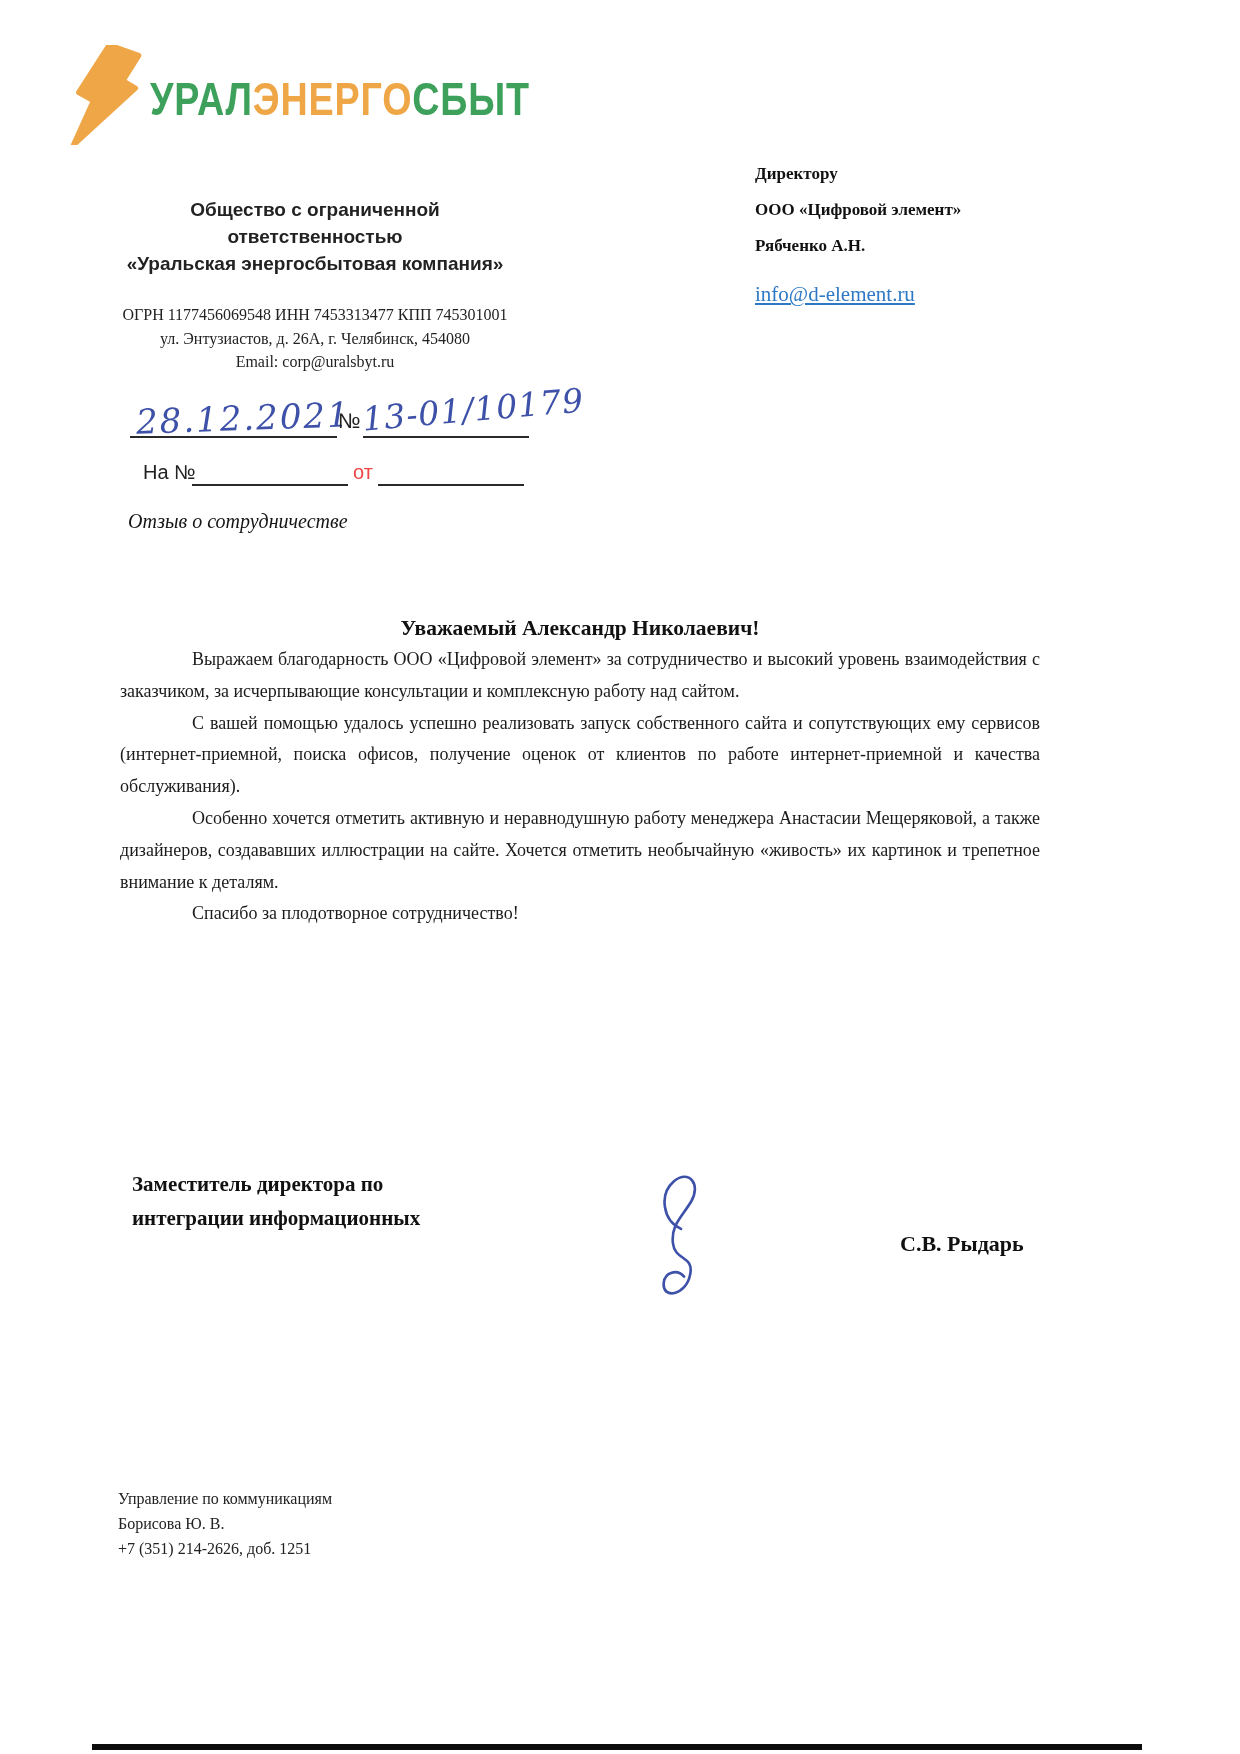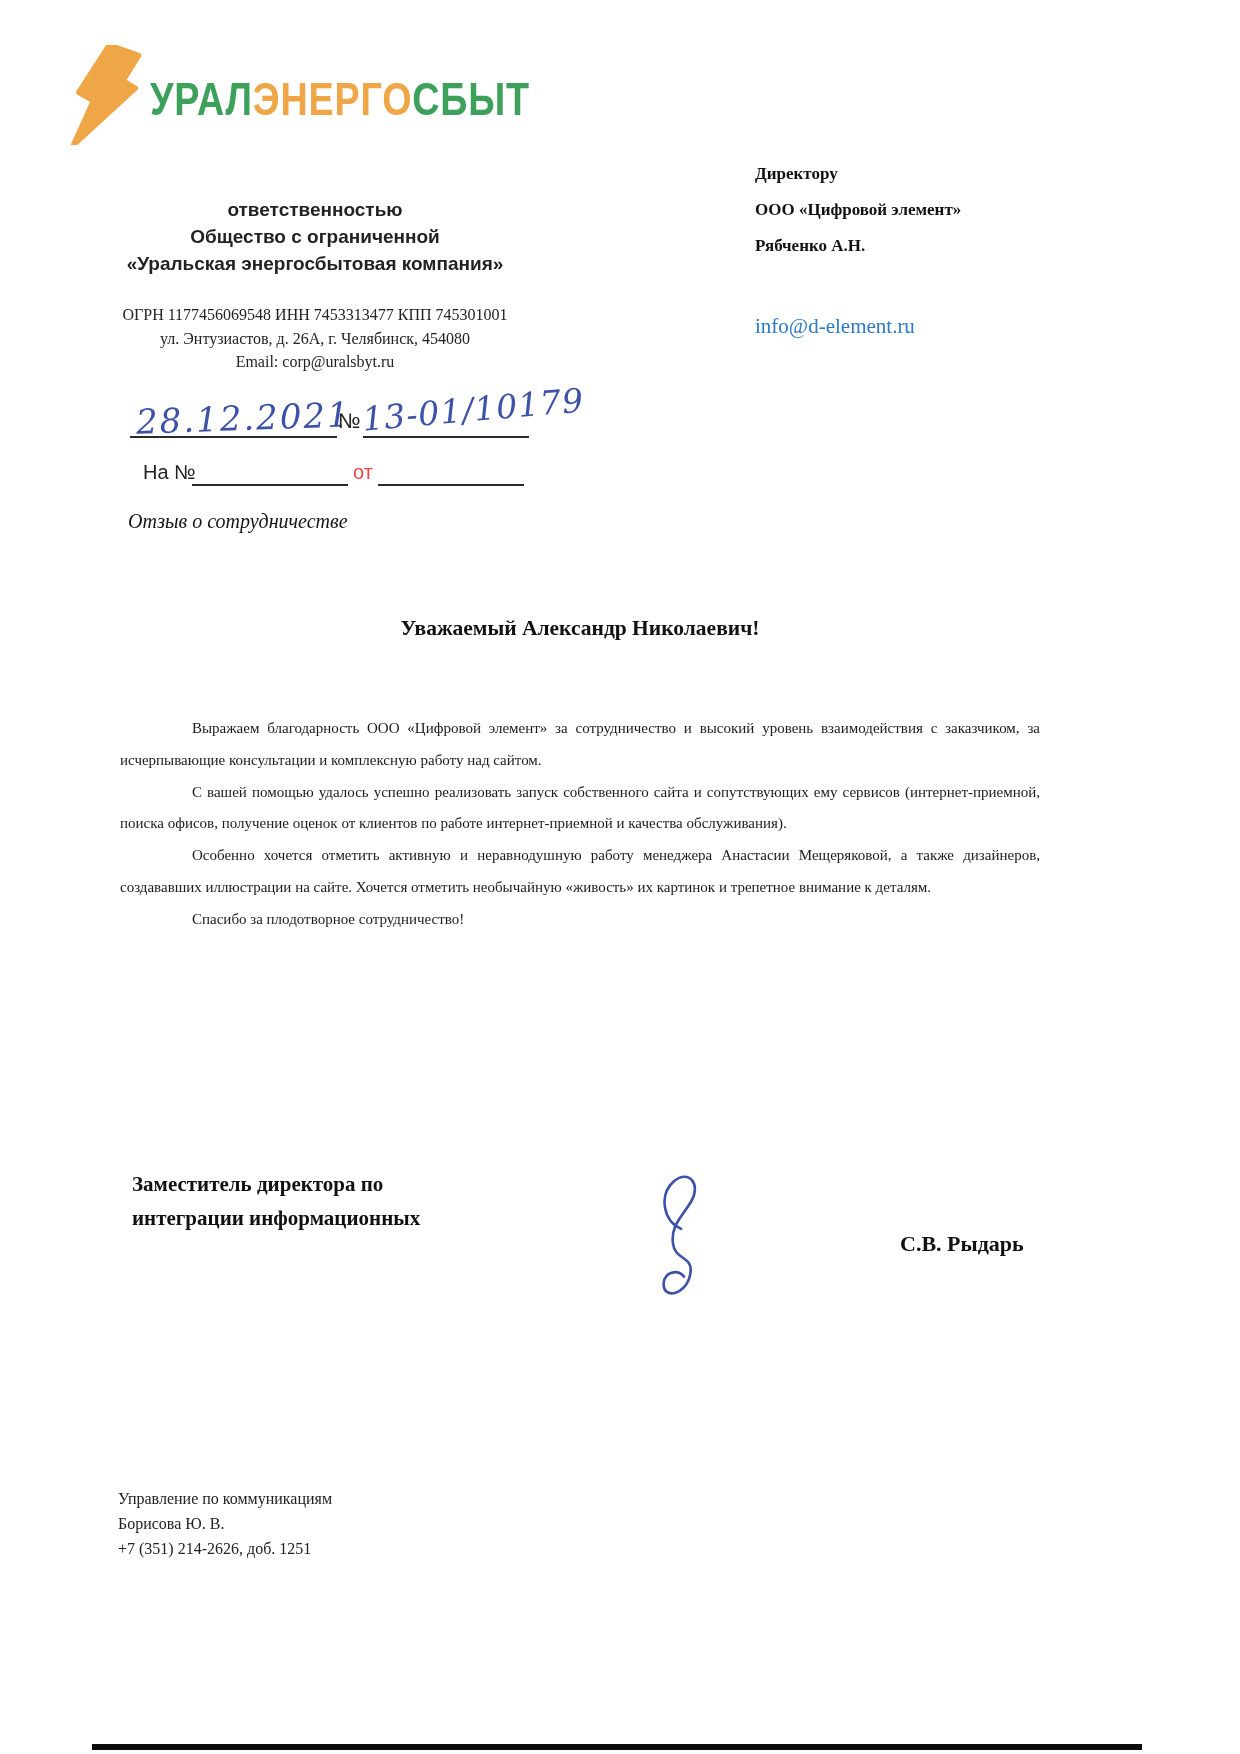--- a/index.html
+++ b/index.html
@@ -48,29 +48,29 @@
   #ref-line{left:143px;top:461px;font-family:"Liberation Sans", sans-serif;font-size:20px;color:#222;}
   #ref-ot{left:353px;top:461px;font-family:"Liberation Sans", sans-serif;font-size:20px;color:#ef4444;}
   #ref-underline1{left:192px;top:484px;width:156px;}
   #ref-underline2{left:378px;top:484px;width:146px;}
   
   #recipient{
     left:755px;top:156px;width:330px;
     font-weight:bold;font-size:17px;line-height:36px;color:#111;
   }
   #recipient-email{
-    left:755px;top:314px;
-    font-size:21px;color:#2d79c5;cursor:pointer;
+    left:755px;top:282px;
+    font-size:21px;color:#2d79c5;text-decoration:underline;cursor:pointer;
   }
   
   #subject{left:128px;top:510px;font-weight:normal;font-style:italic;font-size:20px;color:#151515;}
   #salutation{left:120px;top:616px;width:920px;text-align:center;font-weight:bold;font-size:21.5px;color:#111;}
   #body-text{
-    left:120px;top:713px;width:920px;
-    font-size:15px;line-height:31.8px;text-align:justify;color:#1b1b1b;
+    left:120px;top:644px;width:920px;
+    font-size:18px;line-height:31.8px;text-align:justify;color:#1b1b1b;
   }
   #body-text p{margin:0;text-indent:72px;}
   
   #sig-title{left:132px;top:1168px;width:330px;font-weight:bold;font-size:21px;line-height:33.5px;color:#111;}
   #sig-scribble{left:648px;top:1168px;width:62px;height:142px;}
   #sig-name{left:900px;top:1231px;font-weight:bold;font-size:22px;color:#111;white-space:nowrap;}
   
   #footer-block{left:118px;top:1486px;font-size:16px;line-height:25px;color:#222;}
   
   #scan-edge{left:92px;top:1744px;width:1050px;height:6px;background:#0c0c0c;}
@@ -81,22 +81,22 @@
 <div id="page">
 
   <svg id="logo-bolt" class="abs" viewBox="0 0 64 95" xmlns="http://www.w3.org/2000/svg">
     <polygon points="36,0 64,10 49,34 61,41 2,95 21,53 7,45" fill="#efa647" stroke="#efa647" stroke-width="5" stroke-linejoin="round"></polygon>
   </svg>
   <div id="logo-word" class="abs">
     <span style="color:#3da15b">УРАЛ</span><span style="color:#efa647">ЭНЕРГО</span><span style="color:#3da15b">СБЫТ</span>
   </div>
 
   <div id="org-block" class="abs lh-center">
+    <div>Общество с ограниченной</div>
     <div>ответственностью</div>
-    <div>Общество с ограниченной</div>
     <div>«Уральская энергосбытовая компания»</div>
   </div>
 
   <div id="req-block" class="abs lh-center">
     <div>ОГРН 1177456069548 ИНН 7453313477 КПП 745301001</div>
     <div>ул. Энтузиастов, д. 26А, г. Челябинск, 454080</div>
     <div>Email: corp@uralsbyt.ru</div>
   </div>
 
   <div id="stamp-date" class="abs hand">28.12.2021</div>

